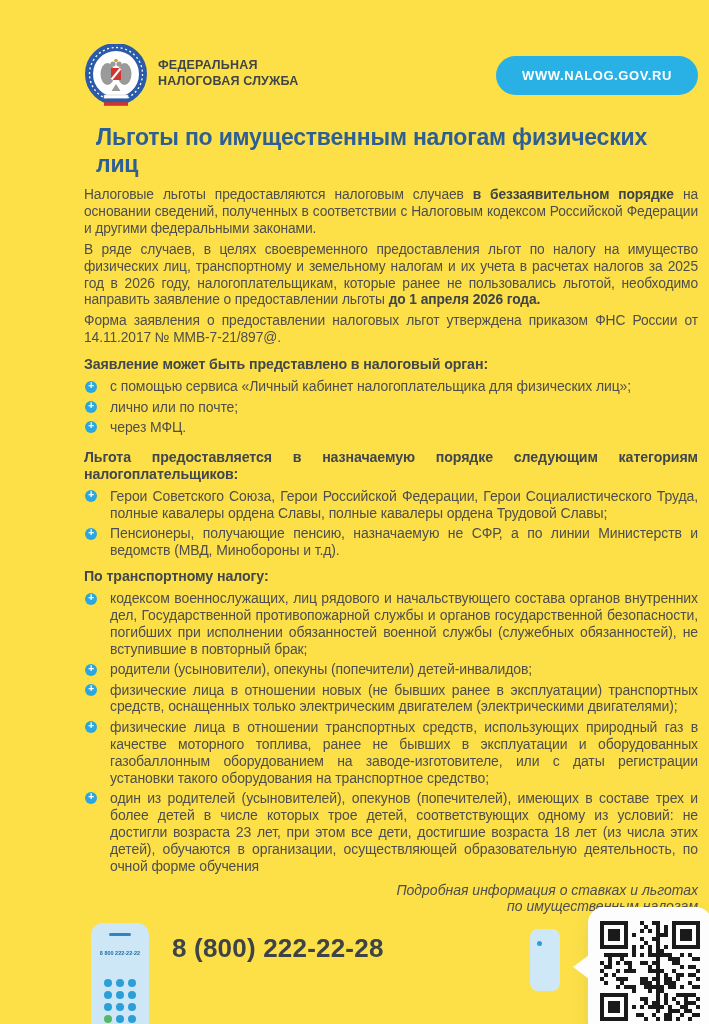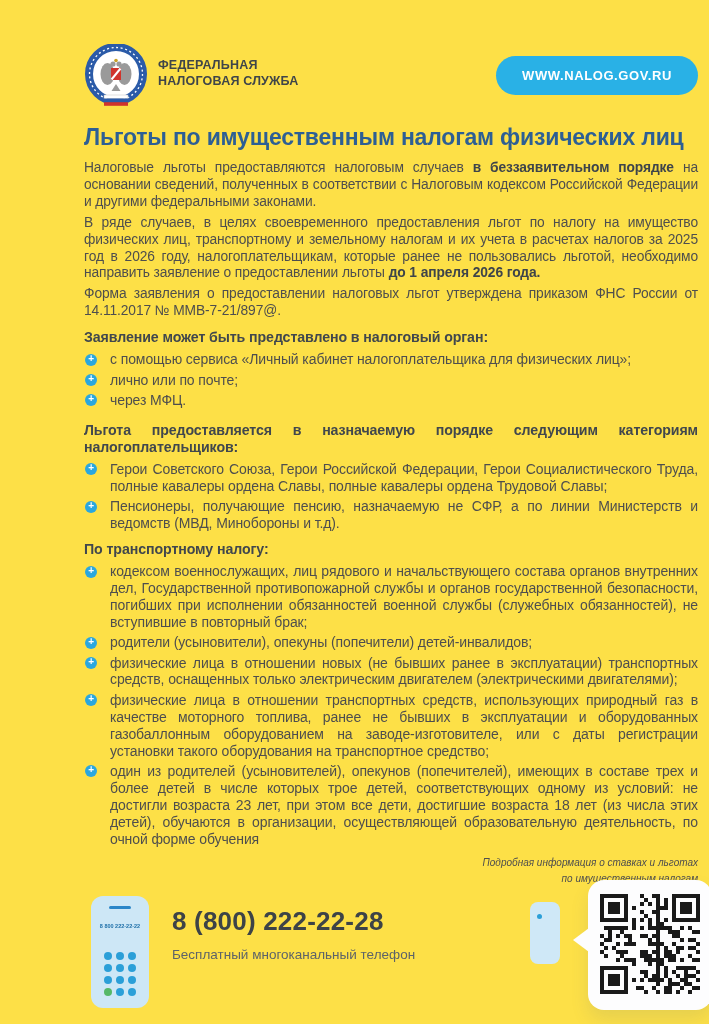--- a/index.html
+++ b/index.html
@@ -10,36 +10,36 @@
   .header{display:flex;align-items:flex-start;padding-top:44px;}
   .logo{width:64px;height:66px;flex:0 0 auto;}
   .agency{margin-left:10px;margin-top:13px;font-size:12.5px;font-weight:700;
           color:#3f4549;line-height:1.3;letter-spacing:.2px;}
   .spacer{flex:1;}
   .site-btn{margin-top:12px;background:#29b1e6;color:#fff;border:none;border-radius:20px;
             height:39px;padding:0 26px;font-family:inherit;font-size:13px;font-weight:600;
             letter-spacing:.6px;cursor:pointer;}
   
   .title{font-size:23px;font-weight:700;color:#2d5f94;letter-spacing:-.2px;
-         margin:14px 0 9px;}
+         margin:14px 12px 9px;}
   
   .para{font-size:13.8px;line-height:16.9px;letter-spacing:-.1px;text-align:justify;
         margin:0 0 4px;}
   .b, b{font-weight:700;color:#3e444a;}
   .sec-h{font-size:14.2px;font-weight:700;color:#41474d;text-align:justify;
          letter-spacing:-.1px;line-height:17px;margin:9px 0 5px;}
   .sec-h.mt-lg{margin-top:13px;}
   .bullet{position:relative;padding-left:26px;font-size:14px;line-height:16.9px;
           letter-spacing:-.1px;text-align:justify;margin:0 0 3.5px;}
   .bullet-ico{position:absolute;left:1px;top:2.5px;width:12px;height:12px;border-radius:50%;
               background:#2aa7df;}
   .bullet-ico::after{content:'+';position:absolute;left:50%;top:50%;
               transform:translate(-50%,-54%);color:#fff;font-size:10px;font-weight:700;}
   
-  .qr-note{margin-top:7px;text-align:right;font-style:italic;font-size:10px;
+  .qr-note{margin-top:7px;text-align:right;font-style:italic;font-size:14px;
            line-height:16px;color:#4e4e4e;}
   
   .footer{position:relative;margin-top:7px;height:140px;}
   .phone-card{position:absolute;left:7px;top:2px;width:58px;height:112px;border-radius:12px;
               background:#cde7f6;}
   .phone-speaker{position:absolute;left:50%;top:10px;transform:translateX(-50%);
                  width:22px;height:3px;border-radius:2px;background:#2b86c8;}
   .phone-screen-label{position:absolute;top:27px;width:100%;text-align:center;
                  font-size:5.5px;font-weight:700;color:#1d6fa8;letter-spacing:0;}
   .keypad{position:absolute;left:50%;bottom:12px;transform:translateX(-50%);
@@ -141,21 +141,20 @@
             <i></i>
             <i></i>
           <i class="green"></i>
             <i></i>
             <i></i>
         </div>
       </div>
       <div class="contact">
         <div class="phone-number">8 (800) 222-22-28</div>
         <div class="phone-desc">
-          <div>Бесплатный многоканальный телефон</div>
         </div>
       </div>
       <div class="mini-phone">
           <i></i>
         </div>
       <div class="qr-bubble">
         <svg id="qr-svg" class="qr-box" viewBox="0 0 100 100" aria-hidden="true">
             <rect x="0" y="0" width="4" height="4" fill="#1a1a1a"></rect>
             <rect x="4" y="0" width="4" height="4" fill="#1a1a1a"></rect>
             <rect x="8" y="0" width="4" height="4" fill="#1a1a1a"></rect>

